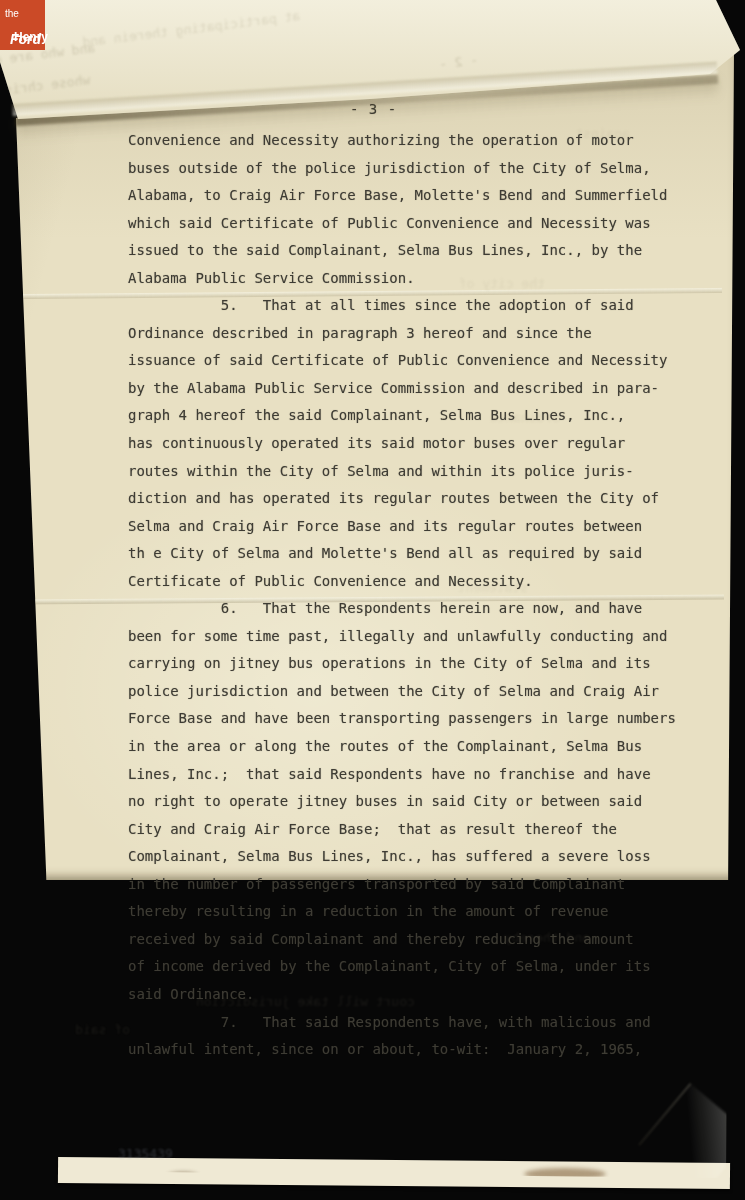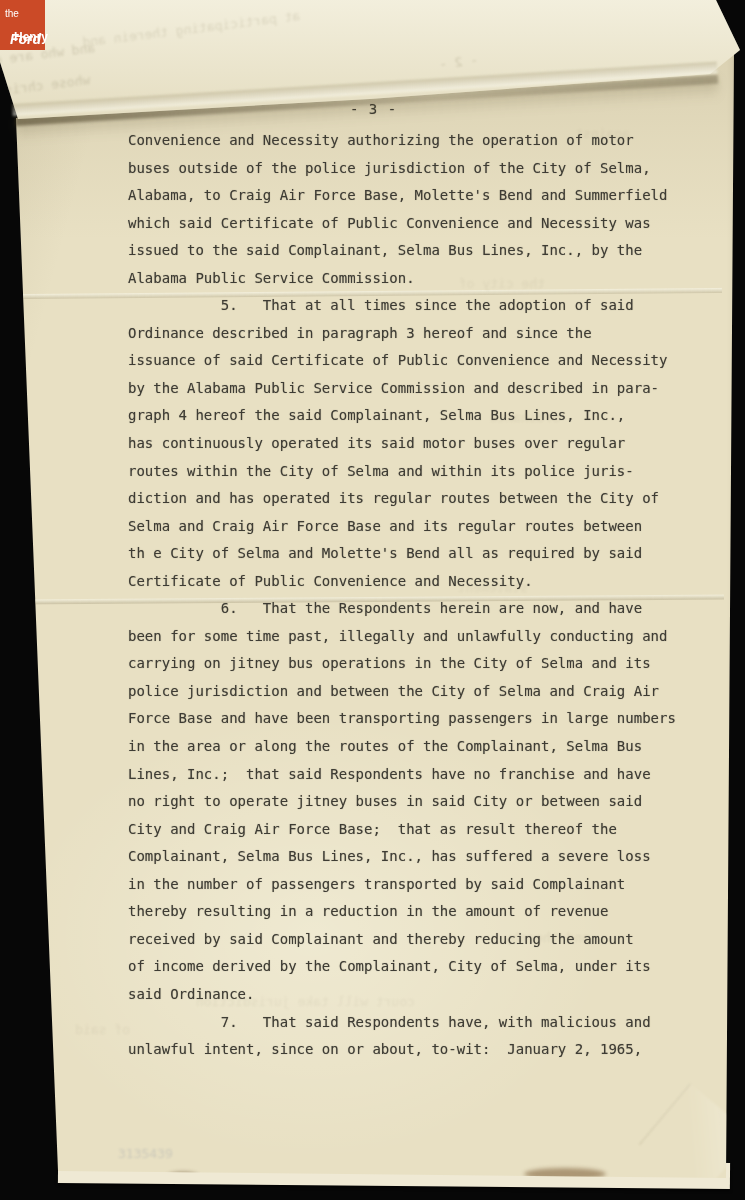--- a/index.html
+++ b/index.html
@@ -4,21 +4,21 @@
 <style>
   html,body{margin:0;padding:0;background:#000;}
   .scene{position:relative;width:745px;height:1200px;background:#070707;overflow:hidden;
          font-family:"DejaVu Sans Mono","Liberation Mono",monospace;}
 
   
   .under-sheet{position:absolute;left:58px;top:1160px;width:672px;height:26px;
     background:#efe9d4;transform:rotate(0.5deg);box-shadow:0 2px 3px rgba(0,0,0,.6);}
 
   
-  .main-page{position:absolute;left:0;top:0;width:745px;height:1200px;
+  .main-page{position:absolute;left:0;top:0;width:745px;height:880px;
     clip-path:polygon(16px 118px,700px 62px,734px 48px,726px 1178px,58px 1171px);
     background:
       radial-gradient(ellipse 420px 320px at 42% 78%, rgba(255,255,242,.30), rgba(255,255,242,0) 70%),
       linear-gradient(to bottom, rgba(170,156,118,.28) 0px, rgba(170,156,118,.10) 140px, rgba(170,156,118,0) 240px),
       linear-gradient(105deg, rgba(150,138,104,.18) 0%, rgba(150,138,104,0) 12%),
       #e8e0c3;
     box-shadow:inset -8px 0 10px rgba(70,58,32,.28), inset 0 -5px 8px rgba(70,58,32,.25), inset 6px 0 8px rgba(90,78,48,.18);}
 
   .crease{position:absolute;filter:blur(.7px);pointer-events:none;}
   .crease-a{left:20px;top:291px;width:702px;height:5px;transform:rotate(-0.5deg);

